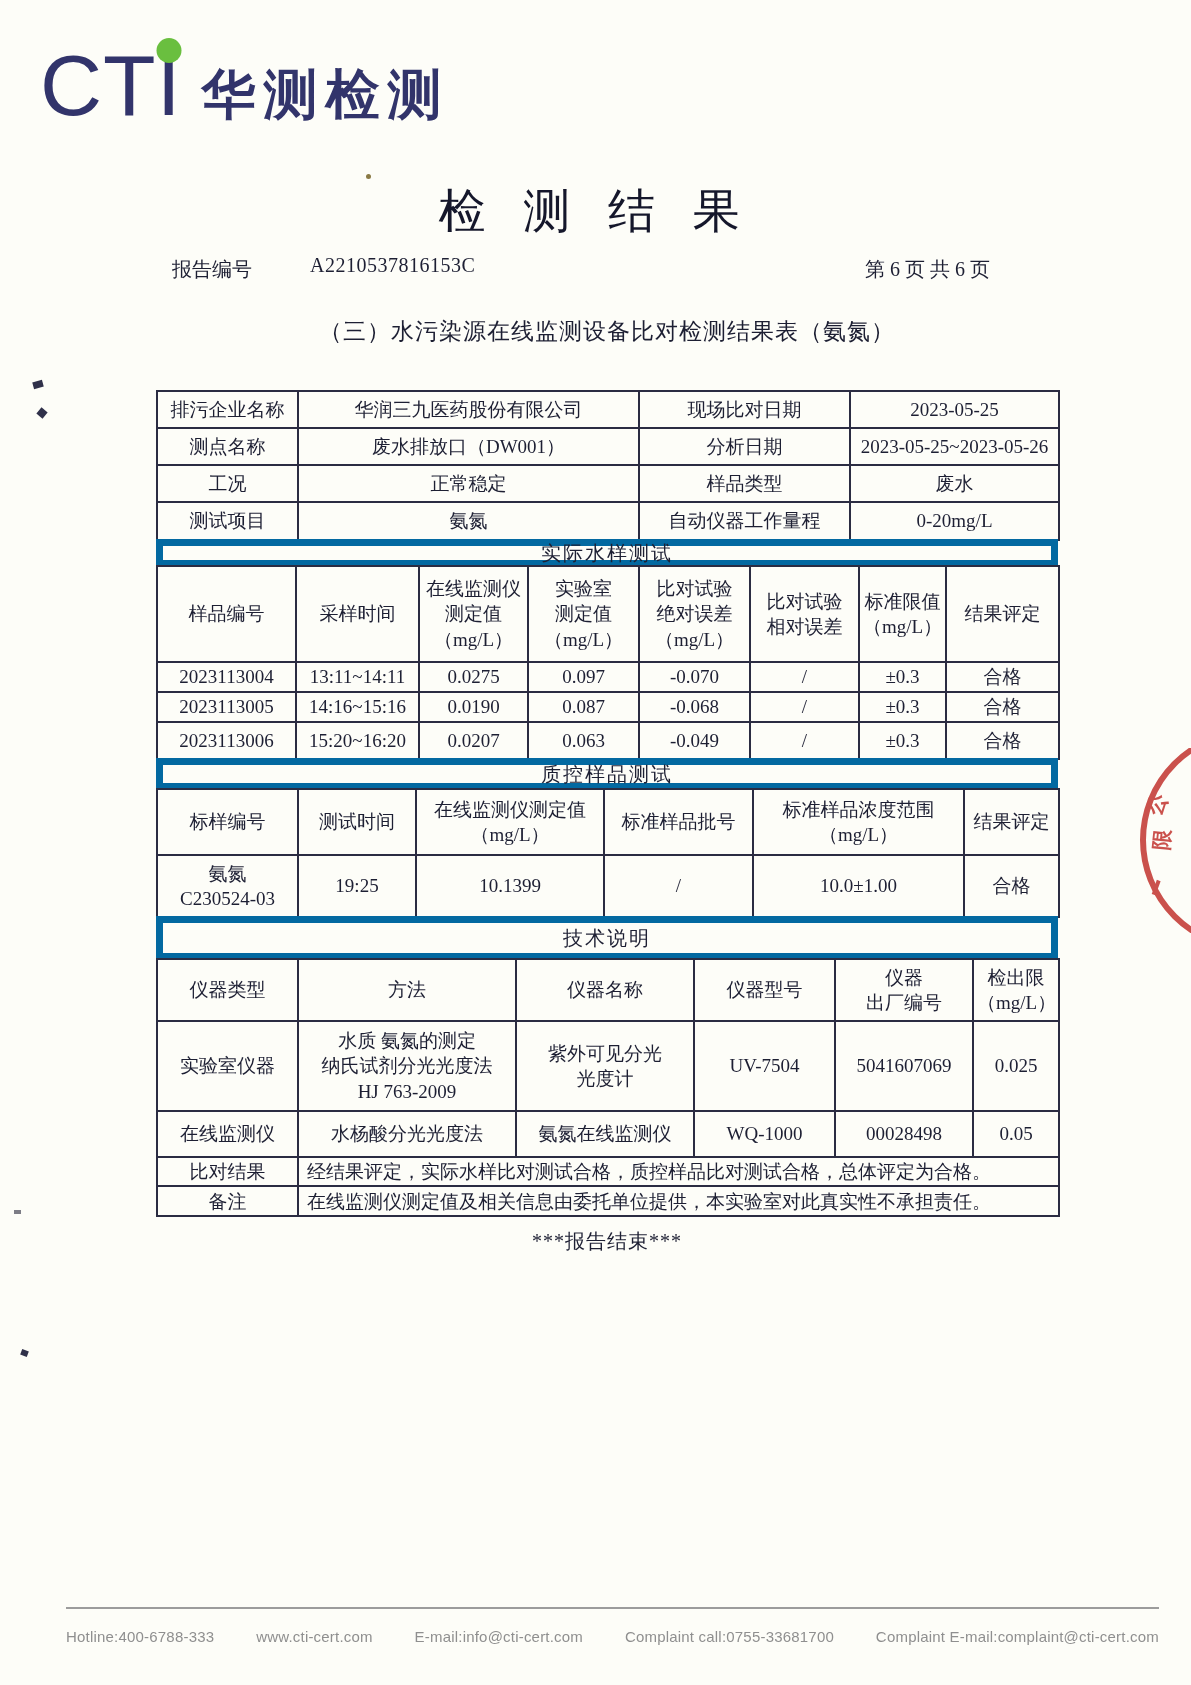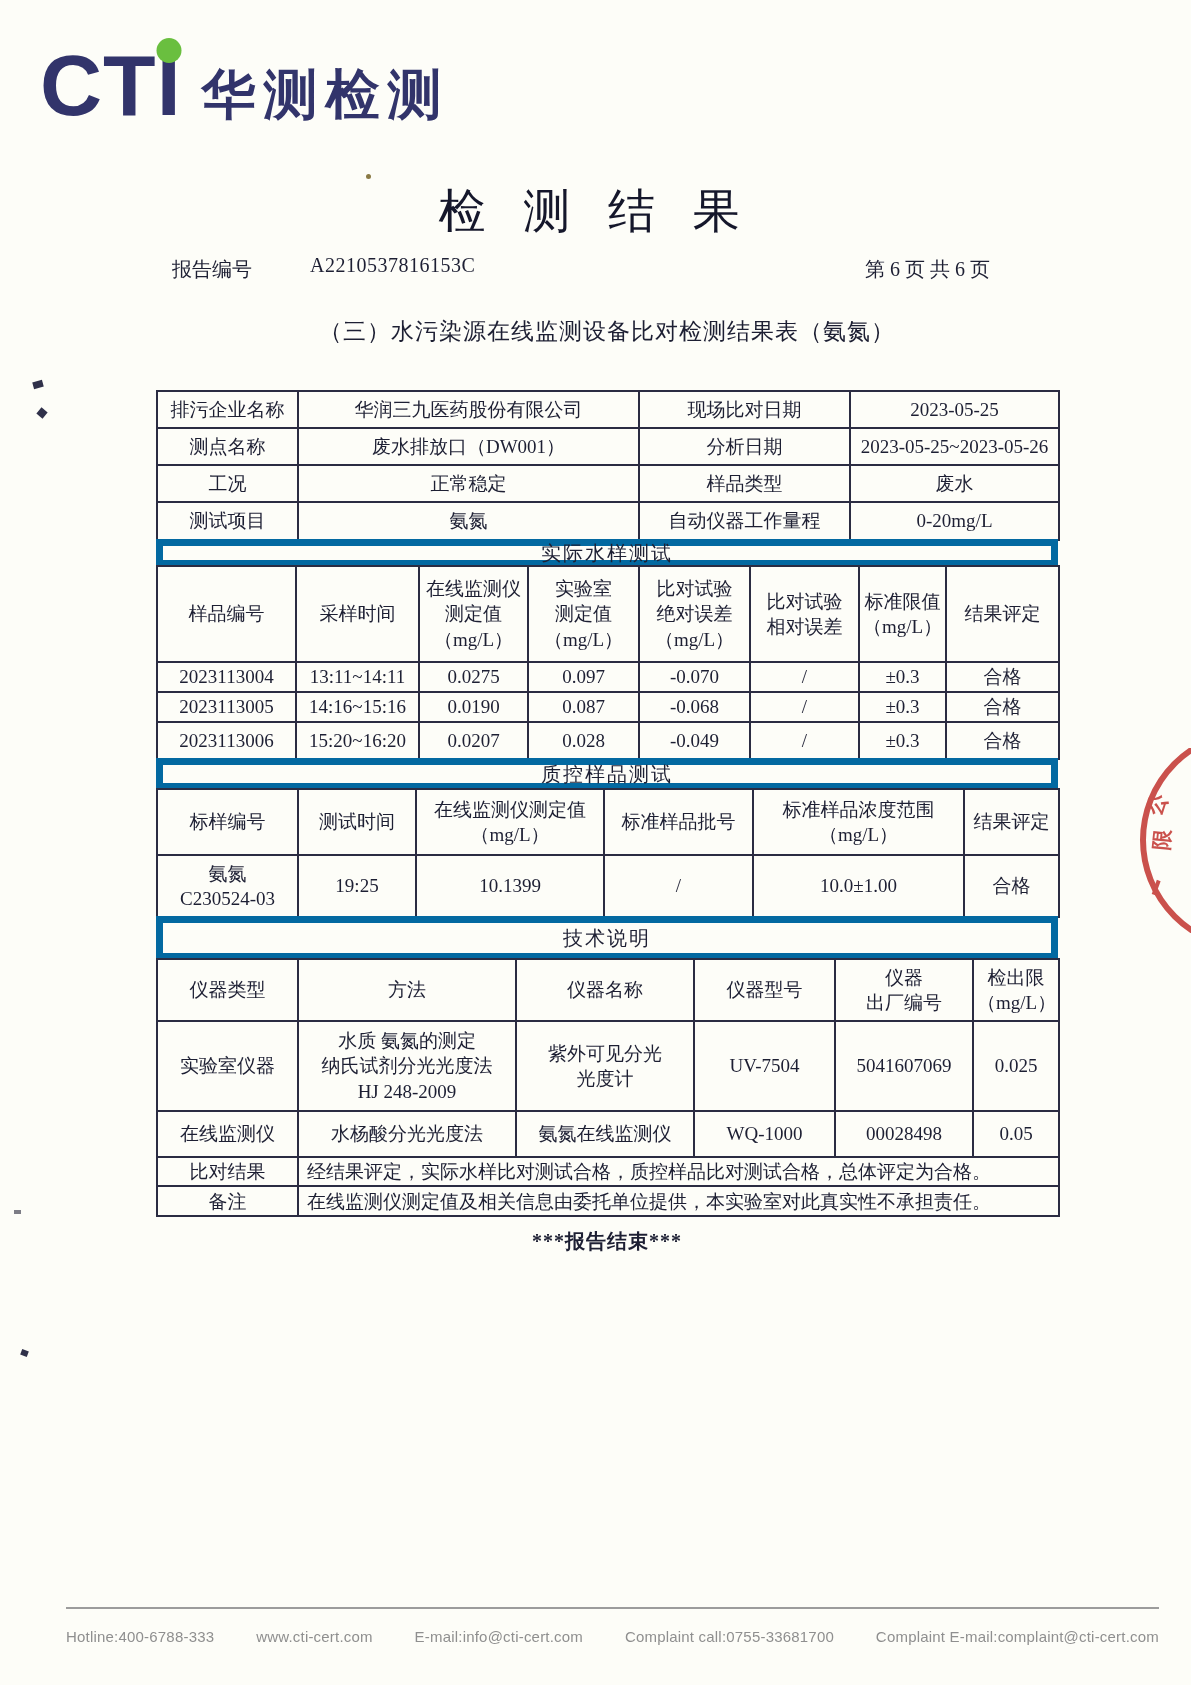--- a/index.html
+++ b/index.html
@@ -14,21 +14,21 @@
   .page { position:absolute; inset:0; }
 
   
   .logo {
     position:absolute; left:40px; top:46px;
     display:flex; align-items:flex-end; gap:20px;
     color:#32346b;
     font-family:"Liberation Sans","DejaVu Sans",sans-serif;
   }
   .logo-cti {
-    font-weight:700; font-size:86px; line-height:0.92; letter-spacing:1px;
+    font-weight:400; font-size:86px; line-height:0.92; letter-spacing:1px;
     display:flex;
   }
   .logo-i { position:relative; display:inline-block; }
   .logo-dot {
     position:absolute; left:50%; top:-8px; transform:translateX(-50%);
     width:25px; height:25px; border-radius:50%;
     background:#6abf3f;
   }
   .logo-cn {
     font-weight:900; font-size:54px; line-height:1;
@@ -62,21 +62,21 @@
   .band {
     border:7px solid #0369a1;
     display:flex; align-items:center; justify-content:center;
     font-size:20px; letter-spacing:2px;
   }
   .preline { white-space:pre-line; }
   .left { text-align:left; padding-left:8px; }
 
   .end-text {
     position:absolute; top:1228px; left:156px; width:902px;
-    text-align:center; font-size:20px; letter-spacing:1px;font-weight:bold;
+    text-align:center; font-size:20px; letter-spacing:1px;
   }
 
   
   .stamp { position:absolute; left:1131px; top:748px; opacity:0.88; }
   .stamp text {
     font-size:21px; font-weight:bold; fill:#c43a35;
     font-family:"Liberation Serif","DejaVu Serif",serif;
   }
 
   
@@ -204,21 +204,21 @@
         <td>0.087</td>
         <td>-0.068</td>
         <td>/</td>
         <td>±0.3</td>
         <td>合格</td>
       </tr>
       <tr style="height:37px">
         <td>2023113006</td>
         <td>15:20~16:20</td>
         <td>0.0207</td>
-        <td>0.028</td>
+        <td>0.063</td>
         <td>-0.049</td>
         <td>/</td>
         <td>±0.3</td>
         <td>合格</td>
       </tr>
     </tbody>
       </table>
 
     <div class="band" style="height:32px">质控样品测试</div>
 
@@ -273,21 +273,21 @@
         <td class="preline">仪器型号</td>
         <td class="preline">仪器
 出厂编号</td>
         <td class="preline">检出限
 （mg/L）</td>
       </tr>
       <tr style="height:90px">
         <td>实验室仪器</td>
         <td class="preline">水质 氨氮的测定
 纳氏试剂分光光度法
-HJ 248-2009</td>
+HJ 763-2009</td>
         <td class="preline">紫外可见分光
 光度计</td>
         <td>UV-7504</td>
         <td>5041607069</td>
         <td>0.025</td>
       </tr>
       <tr style="height:46px">
         <td>在线监测仪</td>
         <td>水杨酸分光光度法</td>
         <td>氨氮在线监测仪</td>

